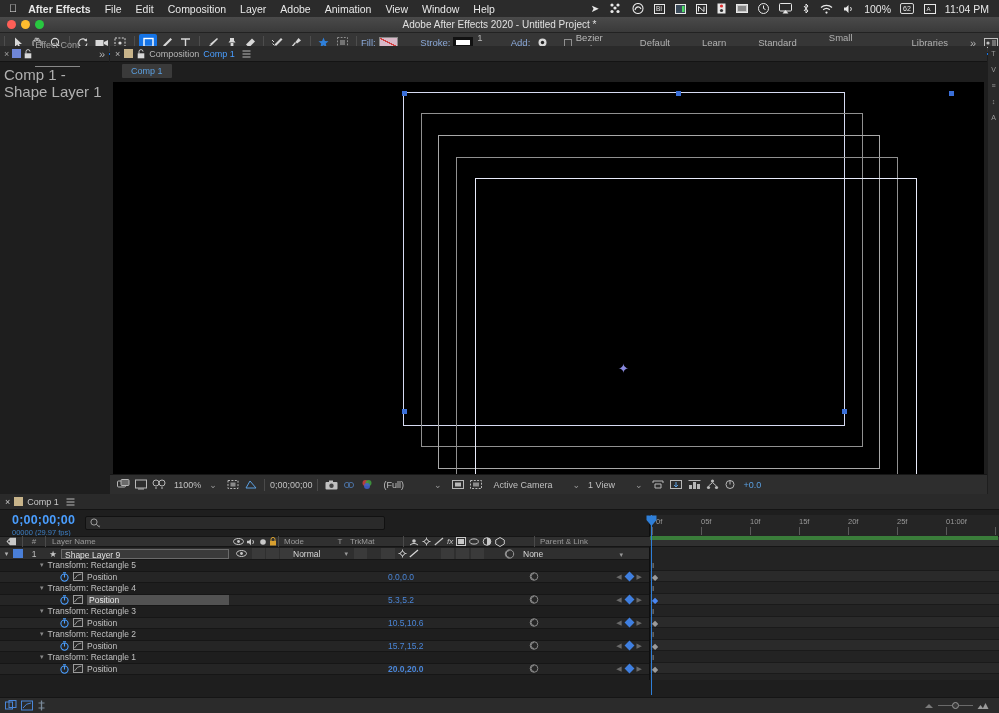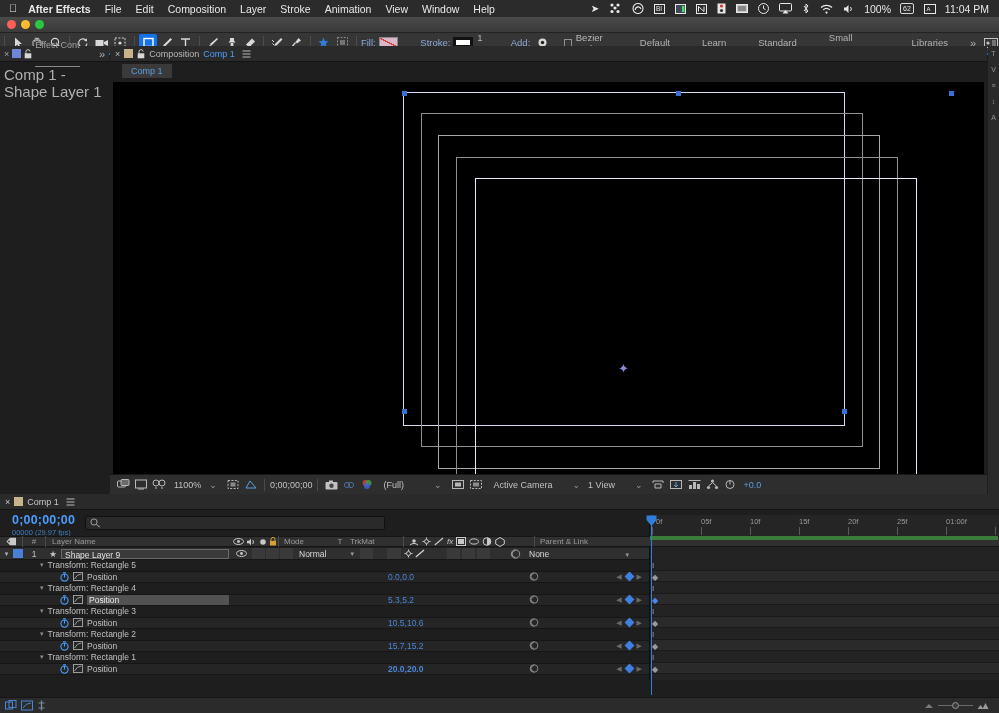--- a/index.html
+++ b/index.html
@@ -134,21 +134,21 @@
 </head>
 <body>
 
 <div id="mac-menubar">
   <span class="apple"></span>
   <span class="mitem bold">After Effects</span>
   <span class="mitem">File</span>
   <span class="mitem">Edit</span>
   <span class="mitem">Composition</span>
   <span class="mitem">Layer</span>
-  <span class="mitem">Stroke</span>
+  <span class="mitem">Adobe</span>
   <span class="mitem">Animation</span>
   <span class="mitem">View</span>
   <span class="mitem">Window</span>
   <span class="mitem">Help</span>
 
   <span id="mac-right">
     <span class="ic">➤</span>
     <span class="ic">
       <svg width="13" height="11" viewBox="0 0 13 11">
           <g fill="#e8e8e8">
@@ -240,20 +240,21 @@
     <span class="txt">11:04 PM</span>
   </span>
 </div>
 
 <div id="titlebar">
   <span id="traffic">
     <i style="background:#ff5f57"></i>
     <i style="background:#febc2e"></i>
     <i style="background:#28c840"></i>
   </span>
+  <span id="win-title">Adobe After Effects 2020 - Untitled Project *</span>
 </div>
 
 <div id="toolbar">
   <div class="tsep"></div>
   <div class="tbtn">
     <svg width="9" height="12" viewBox="0 0 9 12">
         <path d="M1 0.5 L1 10 L3.3 7.6 L5 11.5 L6.6 10.8 L5 7 L8 7 Z" fill="#d8d8d8"></path>
       </svg>
   </div>
   <div class="tbtn">
@@ -724,21 +725,21 @@
   <span style="flex:0 0 168px; background:#3a3a3a; border:1px solid #6a6a6a; padding:0 3px; height:10px; line-height:10px; color:#e0e0e0;">Shape Layer 9</span>
   <span style="width:14px; text-align:center; margin-left:7px;">
     <svg width="11" height="7" viewBox="0 0 11 7">
         <ellipse cx="5.5" cy="3.5" rx="5" ry="3" fill="none" stroke="#c8c8c8"></ellipse>
         <circle cx="5.5" cy="3.5" r="1.4" fill="#c8c8c8"></circle>
       </svg>
   </span>
   <span style="width:13px; background:#3a3a3a; height:11px; margin-left:2px;"></span>
   <span style="width:13px; background:#3a3a3a; height:11px; margin-left:1px;"></span>
   <span style="width:13px; background:#3a3a3a; height:11px; margin-left:1px;"></span>
-  <span style="width:58px; margin-left:6px; color:#d8d8d8; font-size:8.5px; display:flex; align-items:center; justify-content:space-between; padding-right:3px;">
+  <span style="width:58px; color:#d8d8d8; font-size:8.5px; display:flex; align-items:center; justify-content:space-between; padding-right:3px;">
     <span>Normal</span>
     <span style="color:#999; font-size:7px;">▾</span>
   </span>
   <span style="width:13px; background:#3a3a3a; height:11px; margin-left:3px;"></span>
   <span style="width:14px; background:#3a3a3a; height:11px; margin-left:14px;"></span>
   <span style="width:46px; display:flex; gap:2px; padding-left:3px; color:#c8c8c8;">
     <span>
       <svg width="9" height="9" viewBox="0 0 9 9">
           <circle cx="4.5" cy="4.5" r="2" fill="none" stroke="#c8c8c8"></circle>
           <path d="M4.5 0.5 V2 M4.5 7 V8.5 M0.5 4.5 H2 M7 4.5 H8.5" stroke="#c8c8c8"></path>

